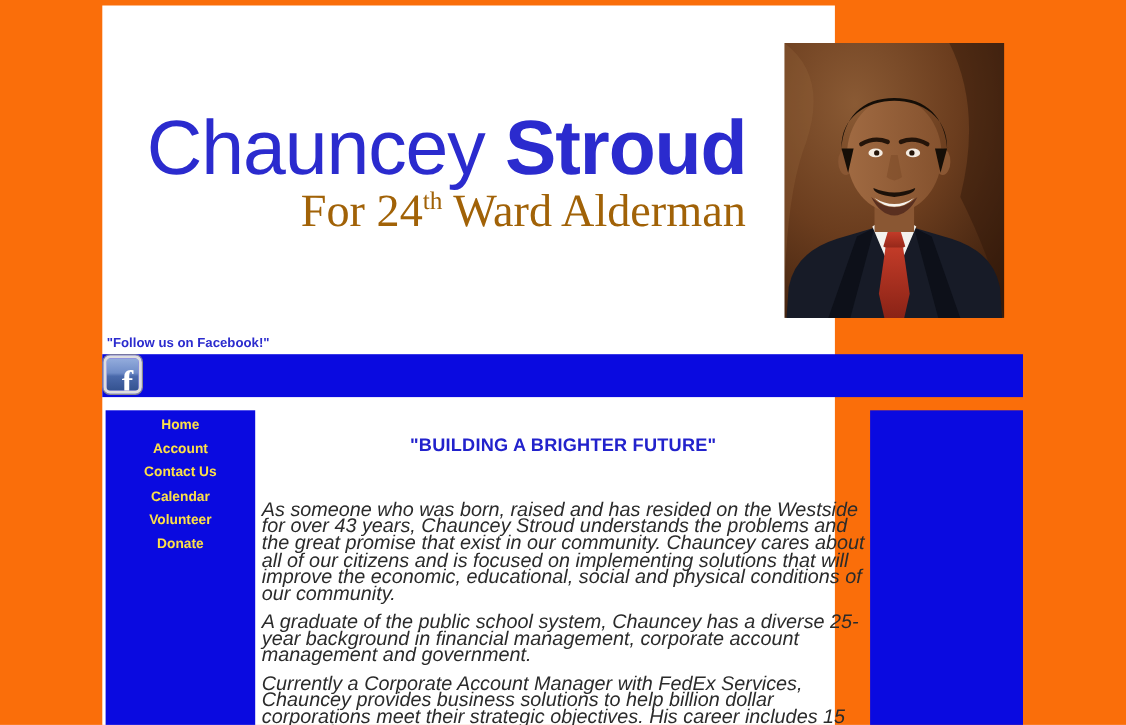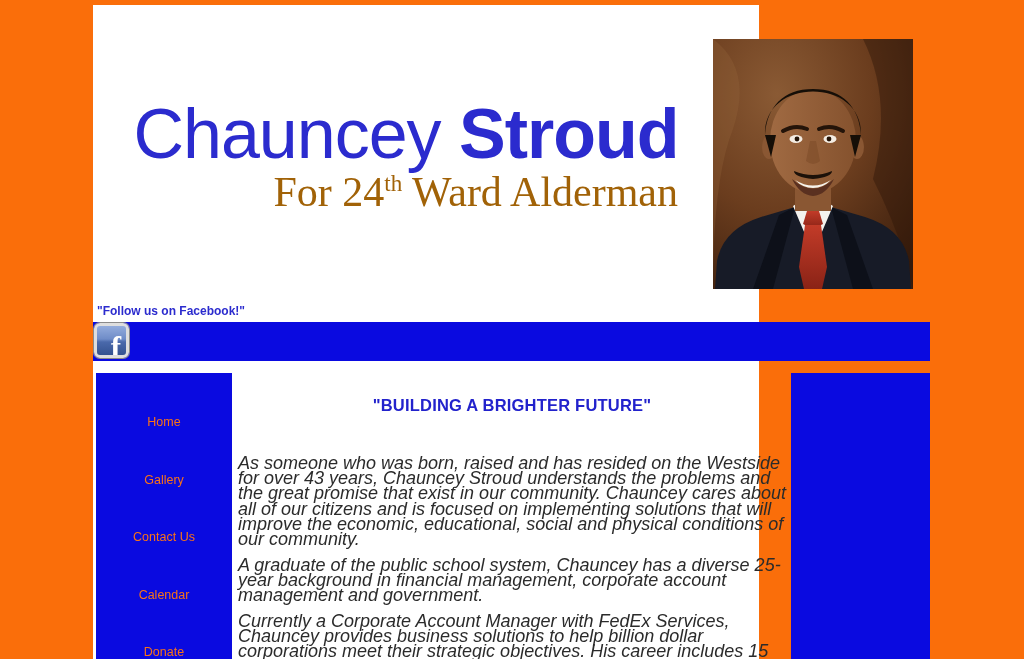--- a/index.html
+++ b/index.html
@@ -56,22 +56,22 @@
     font-family:"Liberation Serif", serif; line-height:1;
   }
   
   .sidebar {
     position:absolute; left:3px; top:368px; bottom:0;
     width:136px; background:#0A0AE0;
     padding-top:3px; box-sizing:border-box;
   }
   .nav-item {
     height:21.5px; line-height:21.5px; text-align:center;
-    color:#f97316; font-weight:normal; font-size:12.5px;
-    cursor:pointer; user-select:none;margin-top:36px;
+    color:#fde047; font-weight:bold; font-size:12.5px;
+    cursor:pointer; user-select:none;
   }
   .rightcol {
     position:absolute; left:698px; top:368px; bottom:0;
     width:139px; background:#0A0AE0;
   }
   
   .content {
     position:absolute; left:145px; top:368px; width:548px;
     color:#2B2B2B;
   }
@@ -154,25 +154,25 @@
 
   <div class="fb-label">"Follow us on Facebook!"</div>
   <div class="fb-bar">
     <div class="fb-icon">
       <span class="fb-f">f</span>
     </div>
   </div>
 
   <div class="sidebar">
     <div class="nav-item">Home</div>
-    <div class="nav-item">Gallery</div>
+    <div class="nav-item">Account</div>
     <div class="nav-item">Contact Us</div>
     <div class="nav-item">Calendar</div>
+    <div class="nav-item">Volunteer</div>
     <div class="nav-item">Donate</div>
-    <div class="nav-item">Volunteer</div>
   </div>
 
   <div class="rightcol"></div>
 
   <div class="content">
     <div class="heading">"BUILDING A BRIGHTER FUTURE"</div>
     <p>As someone who was born, raised and has resided on the Westside for over 43 years, Chauncey Stroud understands the problems and the great promise that exist in our community. Chauncey cares about all of our citizens and is focused on implementing solutions that will improve the economic, educational, social and physical conditions of our community.</p>
     <p>A graduate of the public school system, Chauncey has a diverse 25-year background in financial management, corporate account management and government.</p>
     <p>Currently a Corporate Account Manager with FedEx Services, Chauncey provides business solutions to help billion dollar corporations meet their strategic objectives. His career includes 15 years of</p>
   </div>

